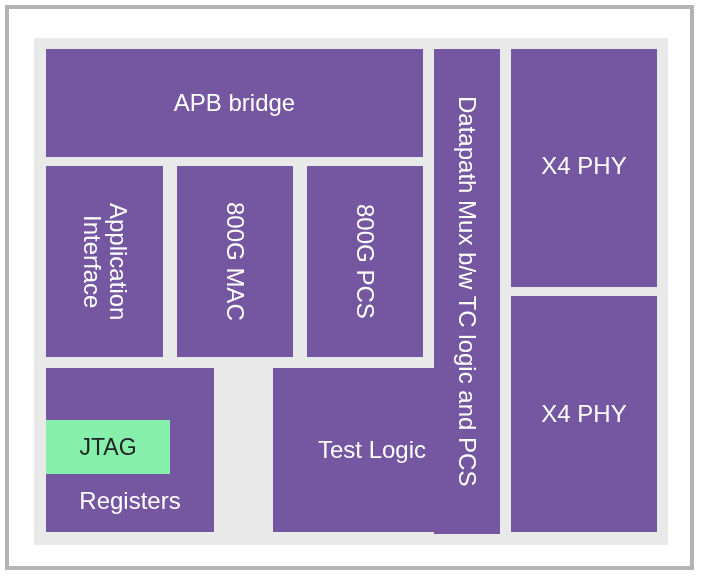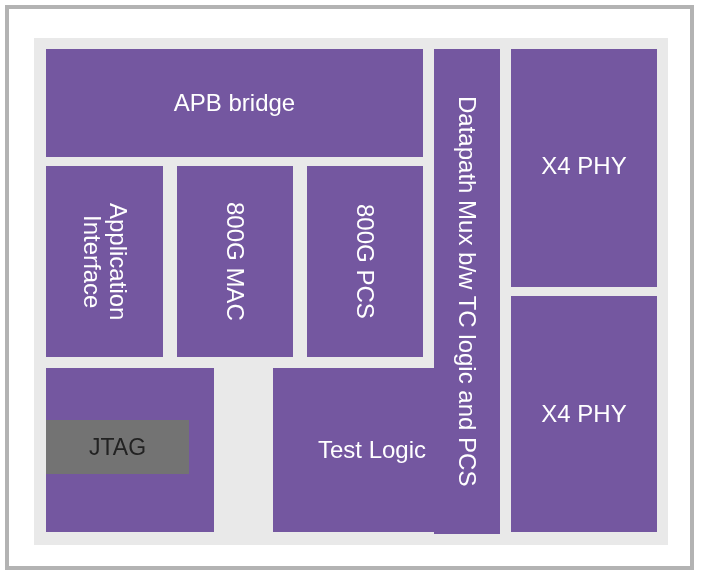--- a/index.html
+++ b/index.html
@@ -2,21 +2,21 @@
 <html><head>
 <meta charset="utf-8">
 <style>
   html,body{margin:0;padding:0;background:#fff;}
   body{width:704px;height:578px;position:relative;overflow:hidden;font-family:"Liberation Sans","DejaVu Sans",sans-serif;}
   .frame{position:absolute;left:5px;top:5px;width:689px;height:565px;border:4px solid #b3b3b3;box-sizing:border-box;background:#fff;}
   .panel{position:absolute;left:34px;top:38px;width:634px;height:507px;background:#e9e9e9;}
   .blk{position:absolute;background:#7457a0;color:#fff;display:flex;align-items:center;justify-content:center;text-align:center;box-sizing:border-box;}
   .lbl{font-size:24px;line-height:26px;white-space:nowrap;}
   .vert{writing-mode:vertical-rl;}
-  .jtag{position:absolute;left:0;top:52px;width:143px;height:54px;background:#737373;color:#222;display:flex;align-items:center;justify-content:center;font-size:23px;}
+  .jtag{position:absolute;left:0;top:52px;width:124px;height:54px;background:#86efac;color:#222;display:flex;align-items:center;justify-content:center;font-size:23px;}
 </style>
 </head>
 <body>
 
 <div class="frame"></div>
 <div class="panel"></div>
 
 <div class="blk" style="left:46px;top:49px;width:377px;height:108px;">
   <span class="lbl">APB bridge</span>
 </div>
@@ -30,20 +30,21 @@
 </div>
 
 <div class="blk" style="left:307px;top:166px;width:116px;height:191px;">
   <span class="lbl vert">800G PCS</span>
 </div>
 
 <div class="blk" style="left:46px;top:368px;width:168px;height:164px;align-items:flex-end;padding-bottom:18px;">
   <div class="jtag">
     <span>JTAG</span>
   </div>
+  <span class="lbl">Registers</span>
 </div>
 
 <div class="blk" style="left:225px;top:368px;width:198px;height:164px;margin-left:48px;">
   <span class="lbl">Test Logic</span>
 </div>
 
 <div class="blk" style="left:434px;top:49px;width:66px;height:485px;">
   <span class="lbl vert">Datapath Mux b/w TC logic and PCS</span>
 </div>
 

